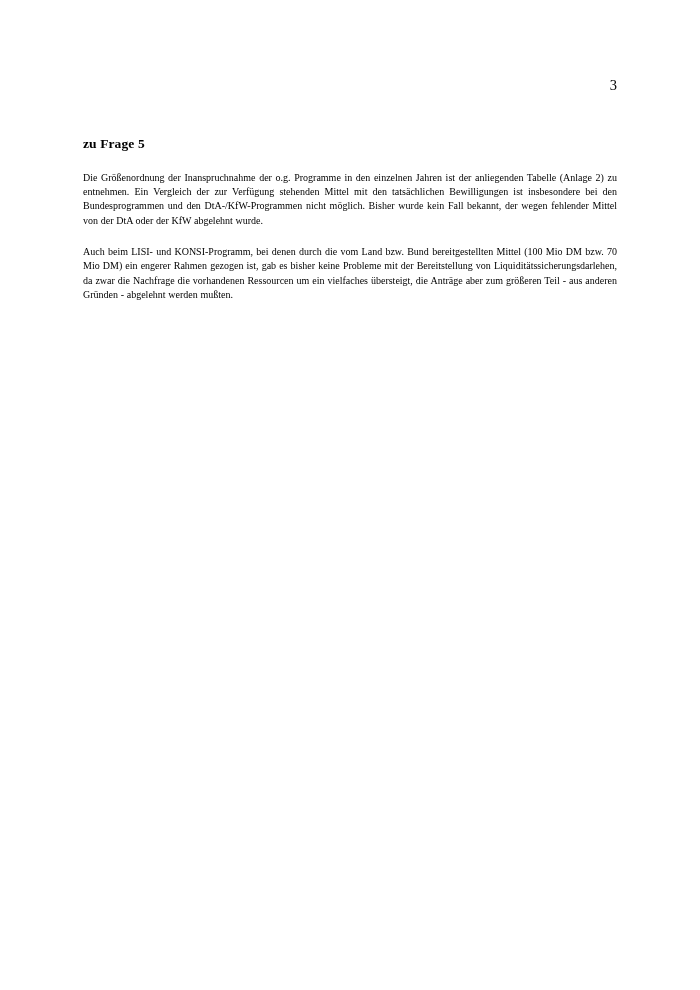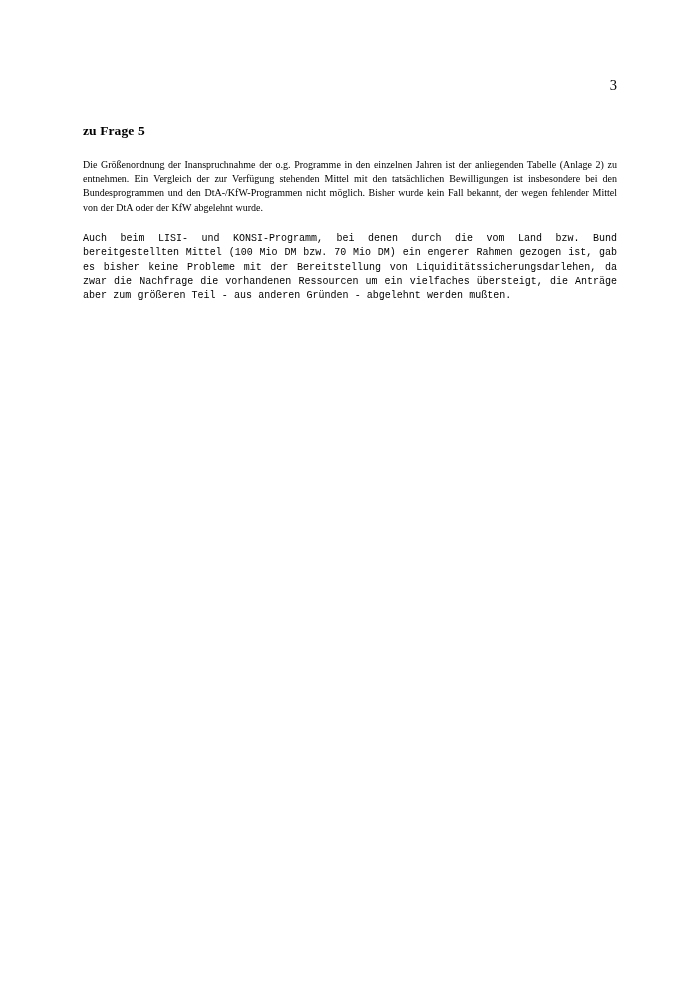--- a/index.html
+++ b/index.html
@@ -34,33 +34,32 @@
   .content {
     position: absolute;
     left: 83px;
     top: 120px;
     width: 534px;
   }
   .section-heading {
     font-weight: bold;
     font-size: 13.5px;
     line-height: 1.25;
-    margin: 3px 0 18px 0;
+    margin: 16px 0 18px 0;
     letter-spacing: 0.1px;
   }
   p.body-text {
     font-size: 10px;
     line-height: 1.43;
     text-align: justify;
     margin: 0 0 17px 0;
     word-spacing: 0.2px;
   }
   p.body-text:last-child {
     margin-bottom: 0;
-    font-family: Liberation Mono, monospace;
   }
 </style>
 </head>
 <body>
 
 <div class="page">
 
   <div class="page-number">3</div>
 
   <div class="content">

